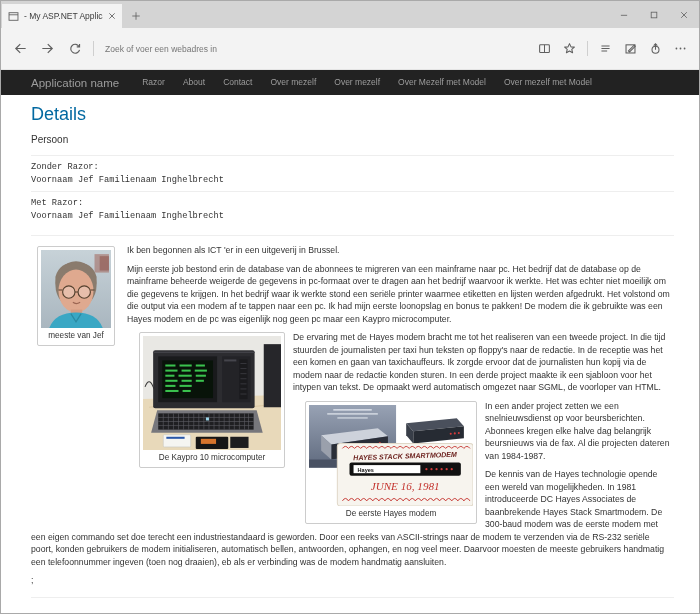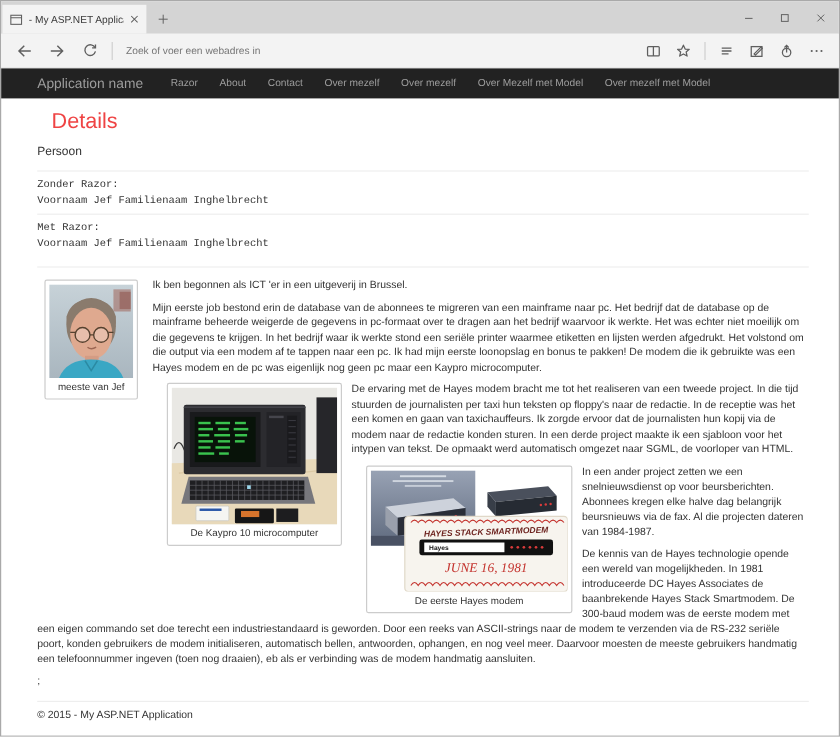--- a/index.html
+++ b/index.html
@@ -10,36 +10,36 @@
   
   .tabstrip { height: 27px; background: #d4d4d4; display: flex; align-items: flex-end; position: relative; }
   .tab { width: 120px; height: 24px; background: #f3f3f3; display: flex; align-items: center; gap: 5px; padding: 0 6px; margin-left: 1px; cursor: default; }
   .tab-title { flex: 1; font-size: 8.5px; color: #3b3b3b; white-space: nowrap; overflow: hidden; }
   .icon-btn { display: flex; align-items: center; justify-content: center; }
   .newtab { width: 28px; height: 24px; }
   .win-controls { position: absolute; right: 0; top: 0; height: 27px; display: flex; }
   .win-btn { width: 30px; height: 27px; display: flex; align-items: center; justify-content: center; }
 
   
-  .toolbar { height: 29px; background: #f3f3f3; border-bottom: 1px solid #e4e4e4; display: flex; align-items: center; padding: 0 6px; }
+  .toolbar { height: 42px; background: #f3f3f3; border-bottom: 1px solid #e4e4e4; display: flex; align-items: center; padding: 0 6px; }
   .nav-btn { width: 27px; height: 24px; }
   .tool-divider { width: 1px; height: 15px; background: #cfcfcf; margin: 0 5px; }
   .address-bar { flex: 1; height: 20px; display: flex; align-items: center; }
   .address-bar input { width: 100%; border: 0; background: transparent; font-family: "Liberation Sans", sans-serif; font-size: 8.5px; color: #555; outline: none; padding-left: 6px; }
   .address-bar input::placeholder { color: #767676; }
   .tool-btn { width: 25px; height: 24px; }
 
   
   .navbar { height: 25px; background: #222; display: flex; align-items: center; padding-left: 30px; }
   .brand { font-size: 11.5px; color: #9d9d9d; margin-right: 14px; text-decoration: none; }
   .navlink { font-size: 8.5px; color: #9d9d9d; text-decoration: none; padding: 0 9px; line-height: 25px; }
 
   
   .content { padding: 5px 25px 0 30px; color: #333; }
-  h2.page-title { font-size: 18px; font-weight: 400; margin: 4px 12px 9px; color: #ef4444; }
+  h2.page-title { font-size: 18px; font-weight: 400; margin: 4px 0 9px; color: #0369a1; }
   h3.page-subtitle { font-size: 10px; font-weight: 400; margin: 0 0 10px; color: #333; }
   hr { border: 0; border-top: 1px solid #eee; margin: 5px 0; }
   hr.gap { margin-top: 13px; }
   .razor { font-size: 8.7px; line-height: 12.5px; margin: 5px 0; font-family: Liberation Mono, monospace; }
   .bio { font-size: 8.7px; line-height: 12.5px; margin-top: 8px; }
   .bio p { margin: 0 0 6px; }
   .thumb { float: left; background: #fff; border: 1px solid #ccc; border-radius: 2px; padding: 3px; text-align: center; }
   .thumb svg { display: block; width: 100%; height: auto; }
   .cap { font-size: 8.2px; color: #333; line-height: 10px; padding: 3px 0 1px; white-space: nowrap; }
   .t-pasfoto { width: 78px; margin: 2px 12px 2px 6px; }
@@ -320,15 +320,14 @@
         </svg>
         <div class="cap">De eerste Hayes modem</div>
       </div>
 
       <p>In een ander project zetten we een snelnieuwsdienst op voor beursberichten. Abonnees kregen elke halve dag belangrijk beursnieuws via de fax. Al die projecten dateren van 1984-1987.</p>
       <p>De kennis van de Hayes technologie opende een wereld van mogelijkheden. In 1981 introduceerde DC Hayes Associates de baanbrekende Hayes Stack Smartmodem. De 300-baud modem was de eerste modem met een eigen commando set doe terecht een industriestandaard is geworden. Door een reeks van ASCII-strings naar de modem te verzenden via de RS-232 seriële poort, konden gebruikers de modem initialiseren, automatisch bellen, antwoorden, ophangen, en nog veel meer. Daarvoor moesten de meeste gebruikers handmatig een telefoonnummer ingeven (toen nog draaien), eb als er verbinding was de modem handmatig aansluiten.</p>
       <p class="trailing">;</p>
     </div>
 
     <hr class="footer-rule">
-    <p class="footer-text">© 2015 - My ASP.NET Application</p>
   </div>
 </div>
 
 </body></html>

